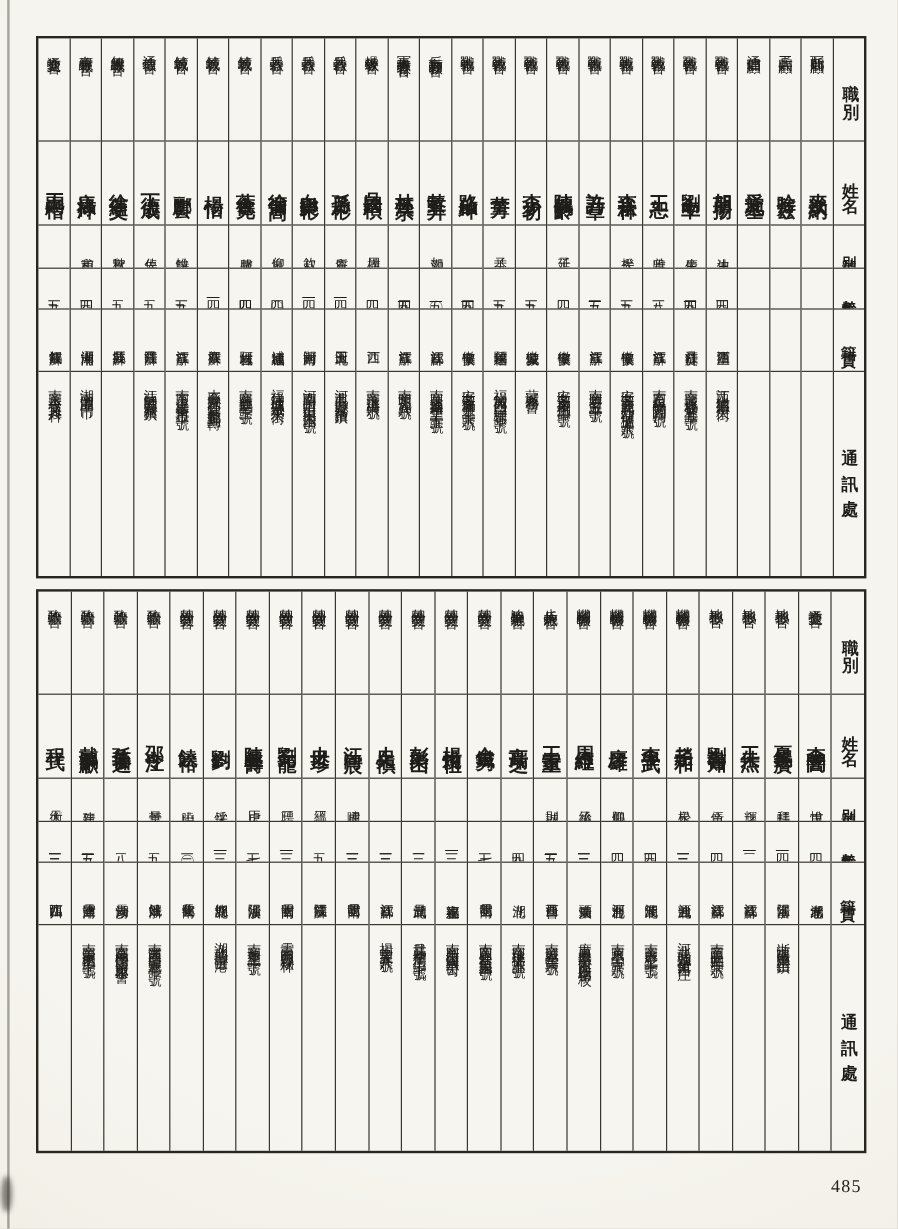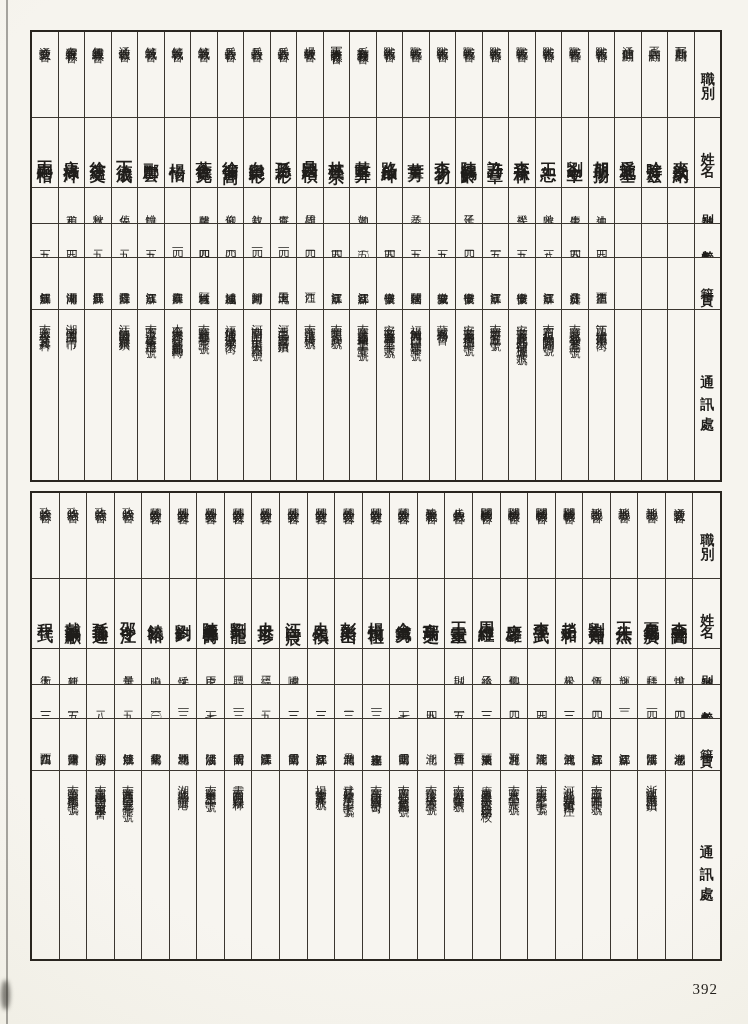--- a/index.html
+++ b/index.html
@@ -1092,14 +1092,14 @@
           <div class="cell origin">
             <span>江西臨川</span>
           </div>
           <div class="cell addr">
             <span></span>
           </div>
         </div>
       </div>
   </div>
 
-  <div class="page-number">392</div>
+  <div class="page-number">485</div>
 </div>
 
 </body></html>

